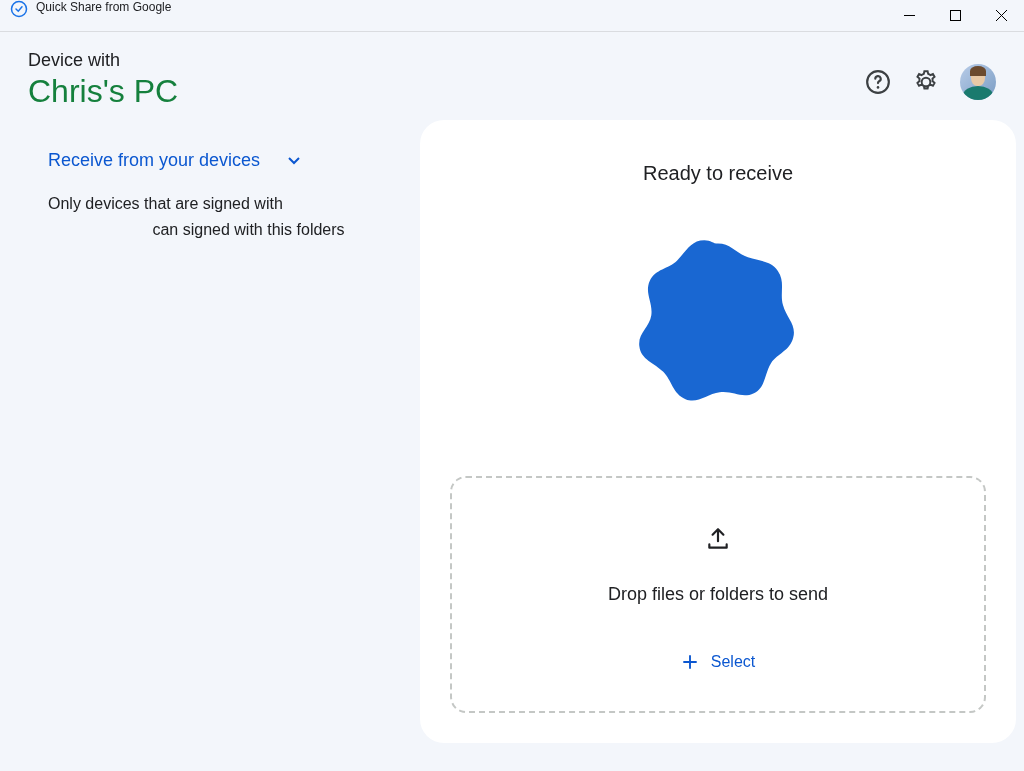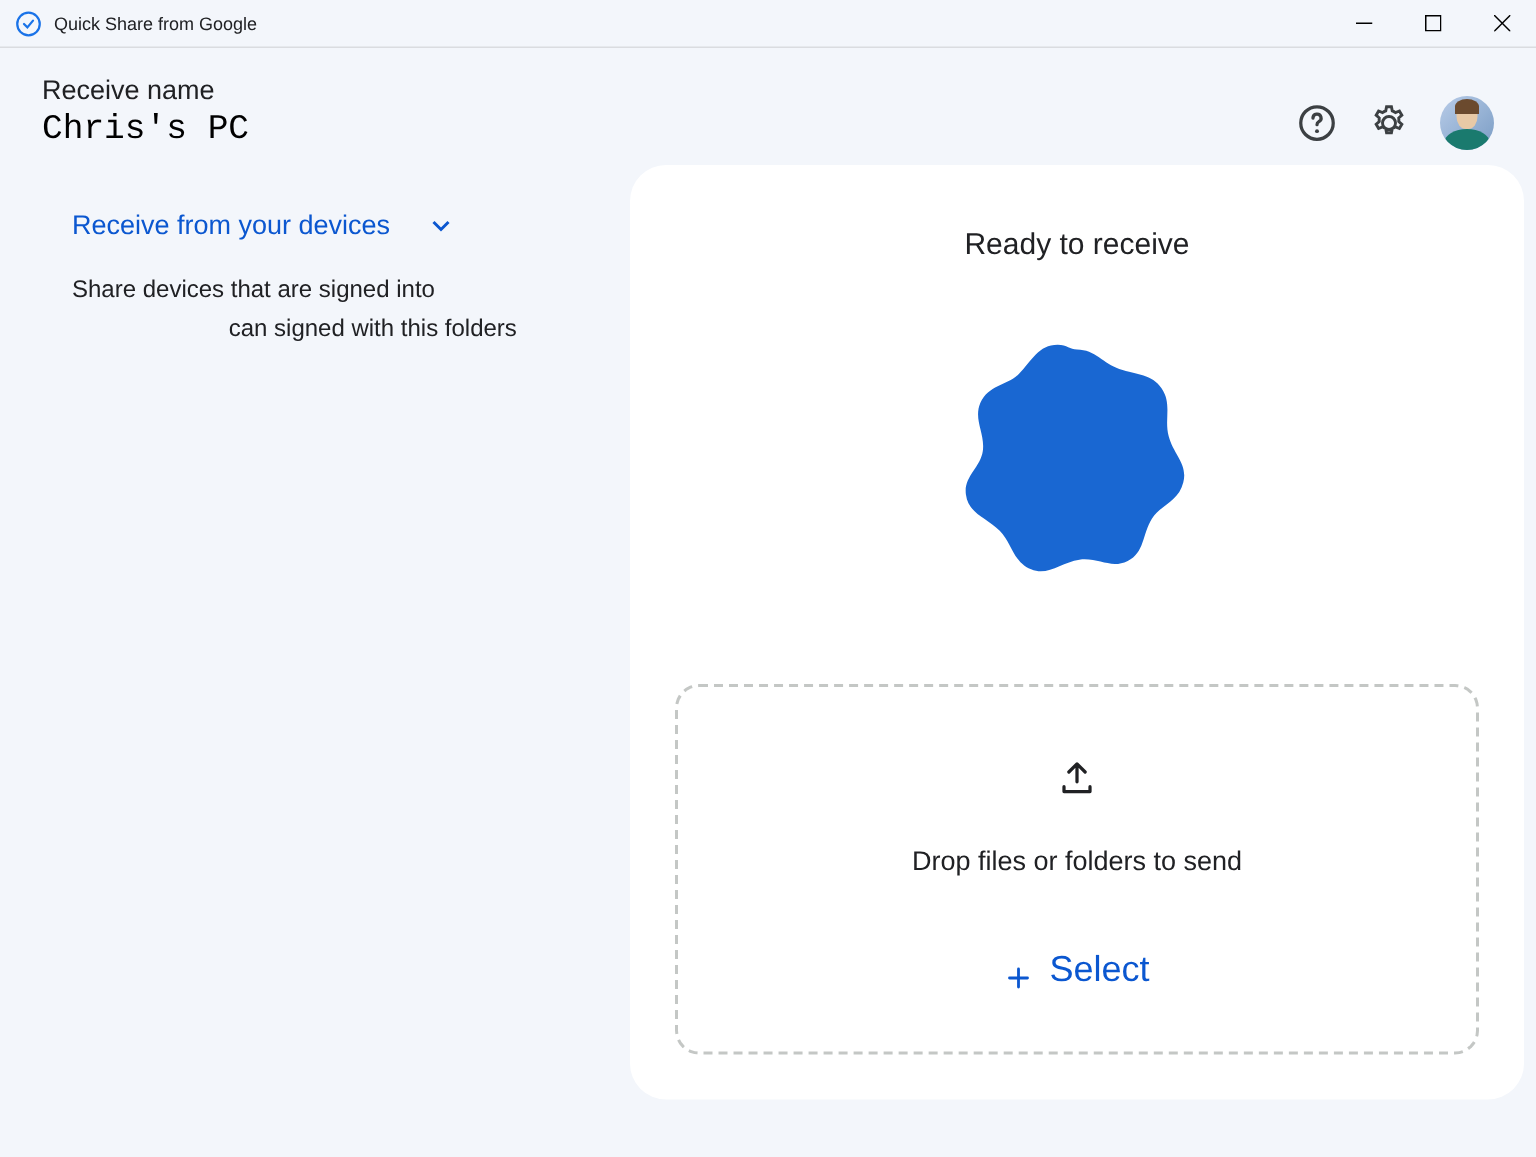--- a/index.html
+++ b/index.html
@@ -12,21 +12,20 @@
       width: 1024px;
       height: 771px;
       background: #f3f6fb;
       overflow: hidden;
     }
     .titlebar {
       height: 32px;
       background: #f3f6fb;
       border-bottom: 1px solid #dadce0;
       display: flex;
-      align-items: center;
       padding-left: 10px;
     }
     .titlebar-icon {
       width: 18px;
       height: 18px;
       margin-right: 8px;
       display: flex;
       align-items: center;
       justify-content: center;
     }
@@ -61,24 +60,23 @@
       display: flex;
       flex-direction: column;
     }
     .device-label {
       font-size: 18px;
       color: #202124;
       font-weight: 400;
       margin-bottom: 2px;
     }
     .device-name {
-      font-size: 23px;
-      color: #000000;
+      font-size: 32px;
+      color: #15803d;
       font-weight: 400;
-      font-family: Liberation Mono, monospace;
     }
     .header-right {
       display: flex;
       align-items: center;
       gap: 20px;
       padding-top: 14px;
     }
     .icon-btn {
       width: 28px;
       height: 28px;
@@ -183,24 +181,24 @@
       gap: 20px;
     }
     .drop-text {
       font-size: 18px;
       color: #202124;
       margin-top: 12px;
       margin-bottom: 28px;
     }
     .select-btn {
       display: flex;
-      align-items: flex-end;
+      align-items: flex-start;
       gap: 12px;
       color: #0b57d0;
-      font-size: 24px;
+      font-size: 16px;
       font-weight: 500;
       cursor: pointer;
     }
   </style>
 </head>
 <body>
 
 <div class="titlebar">
   <div class="titlebar-icon">
     <svg viewBox="0 0 24 24" width="18" height="18">
@@ -224,21 +222,21 @@
       <svg viewBox="0 0 11 11">
           <line x1="0" y1="0" x2="11" y2="11" stroke="#000" stroke-width="1"></line>
           <line x1="11" y1="0" x2="0" y2="11" stroke="#000" stroke-width="1"></line>
         </svg>
     </div>
   </div>
 </div>
 
 <div class="header">
   <div class="device-block">
-    <span class="device-label">Receive name</span>
+    <span class="device-label">Device with</span>
     <span class="device-name">Chris's PC</span>
   </div>
   <div class="header-right">
     <div class="icon-btn">
       <svg viewBox="0 0 24 24" width="26" height="26">
         <circle cx="12" cy="12" r="10" fill="none" stroke="#3c4043" stroke-width="2"></circle>
         <path d="M9.5 9 a2.5 2.5 0 1 1 3.5 2.3 c-0.8 0.5 -1 1 -1 1.7" fill="none" stroke="#3c4043" stroke-width="2" stroke-linecap="round"></path>
         <circle cx="12" cy="17" r="1.2" fill="#3c4043"></circle>
       </svg>
     </div>
@@ -257,21 +255,21 @@
 
 <div class="main">
   <div class="sidebar">
     <div class="receive-dropdown">
       <span>Receive from your devices</span>
       <svg width="12" height="8" viewBox="0 0 12 8">
         <path d="M1 1 L6 6 L11 1" fill="none" stroke="#0b57d0" stroke-width="2"></path>
       </svg>
     </div>
     <div class="receive-desc">
-      <span>Share devices that are signed into</span>
+      <span>Only devices that are signed with</span>
       <span style="display:inline-block; width:100px"></span>
       <span>can signed</span>
       <span>with this folders</span>
     </div>
   </div>
 
   <div class="content-panel">
     <div class="ready-text">Ready to receive</div>
 
     <svg class="blob" viewBox="0 0 200 200">

